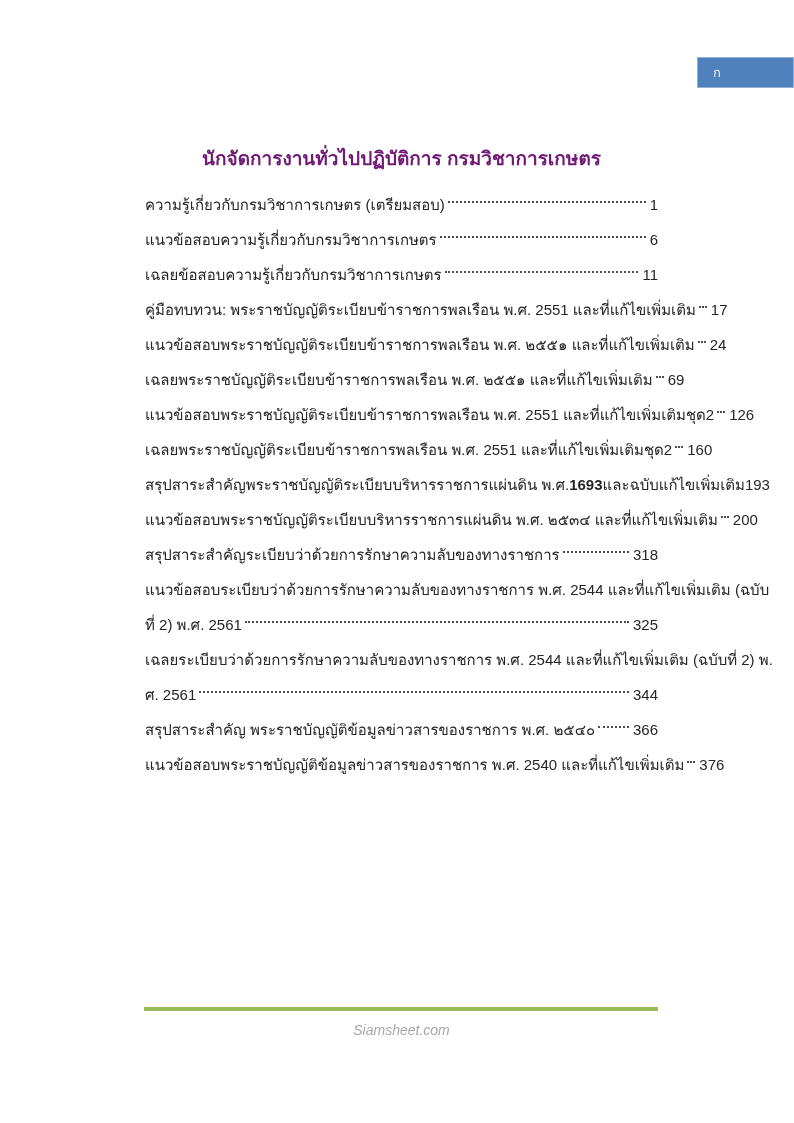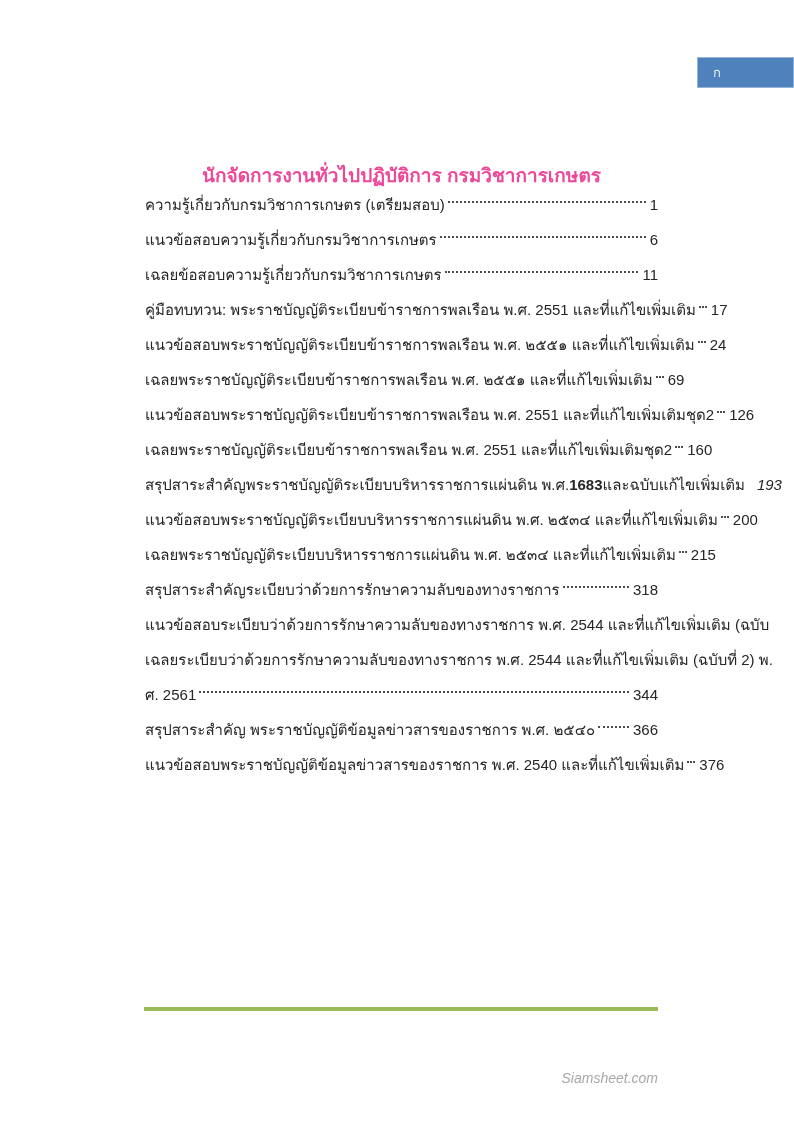--- a/index.html
+++ b/index.html
@@ -20,25 +20,25 @@
     box-sizing: border-box;
     display: flex; align-items: center;
     padding-left: 15px;
     color: #e9eff8;
     font-size: 13px;
     line-height: 1;
   }
 
   .doc-title {
     position: absolute;
-    top: 160px; left: 145px; width: 513px;
+    top: 143px; left: 145px; width: 513px;
     text-align: center;
     font-weight: bold;
     font-size: 19px;
-    color: #ec4899;
+    color: #701a75;
   }
 
   .toc {
     position: absolute;
     top: 188px; left: 145px; width: 513px;
     font-size: 15px;
     color: #262626;
   }
   .toc-row {
     display: flex;
@@ -50,36 +50,35 @@
   .toc-text.bold { font-weight: bold; }
   .toc-dots {
     flex: 1 1 auto;
     margin: 0 4px 0 3px;
     border-bottom: 2px dotted #4d4d4d;
     position: relative;
     top: -4px;
     min-width: 8px;
   }
   .toc-page { white-space: nowrap; }
-  .toc-page.attached { margin-left: 12px; font-style: italic; }
+  .toc-page.attached { margin-left: 0; }
 
   .footer-rule {
     position: absolute;
     left: 144px; top: 1007px;
     width: 514px; height: 4px;
     background: var(--footer-green, #9bbb59);
   }
   .watermark {
     position: absolute;
     top: 1022px; left: 145px; width: 513px;
-    text-align: right;
+    text-align: center;
     font-style: italic;
     color: #a8a8a8;
     font-size: 14px;
-    margin-top: 48px;
   }
 </style>
 </head>
 <body>
 
 <div class="page">
 
   <div class="corner-tab">
     <span>ก</span>
   </div>
@@ -131,49 +130,49 @@
     </div>
 
     <div class="toc-row">
       <span class="toc-text">เฉลยพระราชบัญญัติระเบียบข้าราชการพลเรือน พ.ศ. 2551 และที่แก้ไขเพิ่มเติมชุด2</span>
       <span class="toc-dots"></span>
       <span class="toc-page">160</span>
     </div>
 
     <div class="toc-row">
       <span class="toc-text">สรุปสาระสำคัญพระราชบัญญัติระเบียบบริหารราชการแผ่นดิน พ.ศ. </span>
-        <span class="toc-text bold">1683</span>
+        <span class="toc-text bold">1693</span>
         <span class="toc-text"> และฉบับแก้ไขเพิ่มเติม</span>
         <span class="toc-page attached">193</span>
     </div>
 
     <div class="toc-row">
       <span class="toc-text">แนวข้อสอบพระราชบัญญัติระเบียบบริหารราชการแผ่นดิน พ.ศ. ๒๕๓๔ และที่แก้ไขเพิ่มเติม</span>
       <span class="toc-dots"></span>
       <span class="toc-page">200</span>
     </div>
 
-    <div class="toc-row">
-      <span class="toc-text">เฉลยพระราชบัญญัติระเบียบบริหารราชการแผ่นดิน พ.ศ. ๒๕๓๔ และที่แก้ไขเพิ่มเติม</span>
-      <span class="toc-dots"></span>
-      <span class="toc-page">215</span>
-    </div>
 
 
 
 
     <div class="toc-row">
       <span class="toc-text">สรุปสาระสำคัญระเบียบว่าด้วยการรักษาความลับของทางราชการ</span>
       <span class="toc-dots"></span>
       <span class="toc-page">318</span>
     </div>
 
     <div>
       <div class="toc-row">
         <span class="toc-text">แนวข้อสอบระเบียบว่าด้วยการรักษาความลับของทางราชการ พ.ศ. 2544 และที่แก้ไขเพิ่มเติม (ฉบับ</span>
+      </div>
+      <div class="toc-row">
+        <span class="toc-text">ที่ 2) พ.ศ. 2561</span>
+        <span class="toc-dots"></span>
+        <span class="toc-page">325</span>
       </div>
     </div>
 
     <div>
       <div class="toc-row">
         <span class="toc-text">เฉลยระเบียบว่าด้วยการรักษาความลับของทางราชการ พ.ศ. 2544 และที่แก้ไขเพิ่มเติม (ฉบับที่ 2) พ.</span>
       </div>
       <div class="toc-row">
         <span class="toc-text">ศ. 2561</span>
         <span class="toc-dots"></span>

